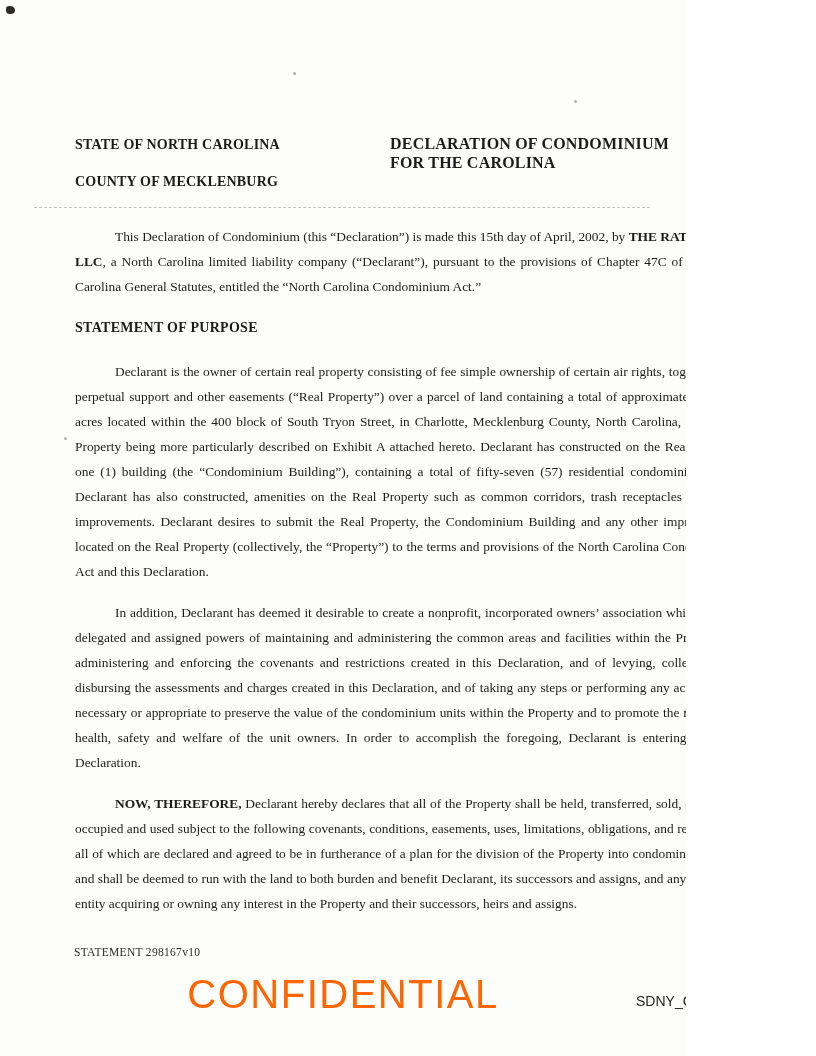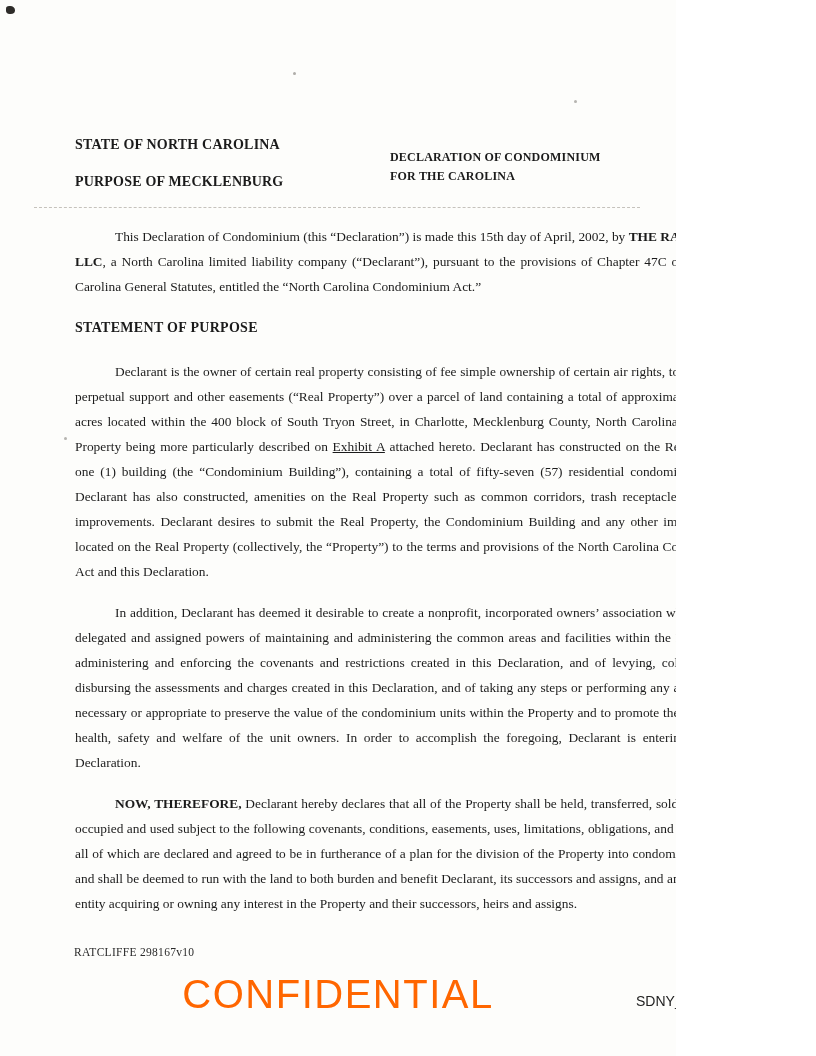--- a/index.html
+++ b/index.html
@@ -4,43 +4,44 @@
 <style>
   html, body { margin: 0; padding: 0; background: #ffffff; }
   .page {
     position: relative;
     width: 676px;
     height: 1056px;
     background: #fdfdfb;
     font-family: "Liberation Serif", serif;
     color: #1b1b1b;
     overflow: hidden;
+    padding-left: 10px;
   }
   
   .header-left { position: absolute; left: 75px; top: 137px; font-weight: bold; font-size: 14px; letter-spacing: 0.2px; }
   .header-left .line2 { margin-top: 21px; }
-  .header-right { position: absolute; left: 390px; top: 148px; font-weight: bold; font-size: 12px; line-height: 19px; letter-spacing: 0.2px; }
+  .header-right { position: absolute; left: 390px; top: 134px; font-weight: bold; font-size: 16px; line-height: 19px; letter-spacing: 0.2px; }
   
   .separator {
     position: absolute; left: 34px; right: 36px; top: 207px;
     border-top: 1px dashed #b8b4ad; opacity: 0.8;
   }
   
   .body-text {
     position: absolute; left: 75px; top: 224px; width: 665px;
     font-size: 13.4px; line-height: 25px;
     text-align: justify;
   }
   .body-text p { margin: 0 0 16px 0; text-indent: 40px; }
   .section-heading {
     text-align: left; font-weight: bold; font-size: 14px;
     margin: 14px 0 19px 0; letter-spacing: 0.3px;
   }
   .bold { font-weight: bold; }
-  .underline { text-decoration: underline; }
+  .underline { }
   
   .doc-number {
     position: absolute; left: 74px; top: 946px;
     font-size: 11.5px; letter-spacing: 0.3px; color: #2a2a2a;
   }
   .confidential {
     position: absolute; left: 50%; top: 972px; transform: translateX(-50%);
     font-family: "Liberation Sans", sans-serif;
     font-size: 40px; color: #ff6600; letter-spacing: 1.5px; white-space: nowrap; text-align: center;
   }
@@ -73,21 +74,21 @@
   <div class="speck s2"></div>
   <div class="speck s3"></div>
   <div class="speck s4"></div>
   <div class="speck s5"></div>
   <div class="speck s6"></div>
   <div class="speck s7"></div>
   <div class="speck s8"></div>
 
   <div class="header-left">
     <div class="line1">STATE OF NORTH CAROLINA</div>
-    <div class="line2">PURPOSE OF MECKLENBURG</div>
+    <div class="line2">COUNTY OF MECKLENBURG</div>
   </div>
   <div class="header-right">
     <div>DECLARATION OF CONDOMINIUM</div>
     <div>FOR THE CAROLINA</div>
   </div>
 
   <div class="separator"></div>
 
   <div class="body-text">
 
@@ -96,18 +97,18 @@
     <div class="section-heading">STATEMENT OF PURPOSE</div>
 
     <p><span>Declarant is the owner of certain real property consisting of fee simple ownership of certain air rights, together with perpetual support and other easements (“Real Property”) over a parcel of land containing a total of approximately 0.6477 acres located within the 400 block of South Tryon Street, in Charlotte, Mecklenburg County, North Carolina, such Real Property being more particularly described on </span><span class="underline">Exhibit A</span><span> attached hereto.  Declarant has constructed on the Real Property one (1) building (the “Condominium Building”), containing a total of fifty-seven (57) residential condominium units.  Declarant has also constructed, amenities on the Real Property such as common corridors, trash receptacles and other improvements.  Declarant desires to submit the Real Property, the Condominium Building and any other improvements located on the Real Property (collectively, the “Property”) to the terms and provisions of the North Carolina Condominium Act and this Declaration.</span></p>
 
     <p>In addition, Declarant has deemed it desirable to create a nonprofit, incorporated owners’ association which will be delegated and assigned powers of maintaining and administering the common areas and facilities within the Property, of administering and enforcing the covenants and restrictions created in this Declaration, and of levying, collecting and disbursing the assessments and charges created in this Declaration, and of taking any steps or performing any acts deemed necessary or appropriate to preserve the value of the condominium units within the Property and to promote the recreation, health, safety and welfare of the unit owners. In order to accomplish the foregoing, Declarant is entering into this Declaration.</p>
 
     <p><span class="bold">NOW, THEREFORE,</span><span> Declarant hereby declares that all of the Property shall be held, transferred, sold, conveyed, occupied and used subject to the following covenants, conditions, easements, uses, limitations, obligations, and restrictions, all of which are declared and agreed to be in furtherance of a plan for the division of the Property into condominium units, and shall be deemed to run with the land to both burden and benefit Declarant, its successors and assigns, and any person or entity acquiring or owning any interest in the Property and their successors, heirs and assigns.</span></p>
 
   </div>
 
-  <div class="doc-number">RATCLIFFE 298167v10</div>
+  <div class="doc-number">STATEMENT 298167v10</div>
   <div class="confidential">CONFIDENTIAL</div>
   <div class="bates-sdny">SDNY_GM_00030538</div>
   <div class="bates-efta">EFTA_00141156</div>
 
 </div>
 
 </body></html>

